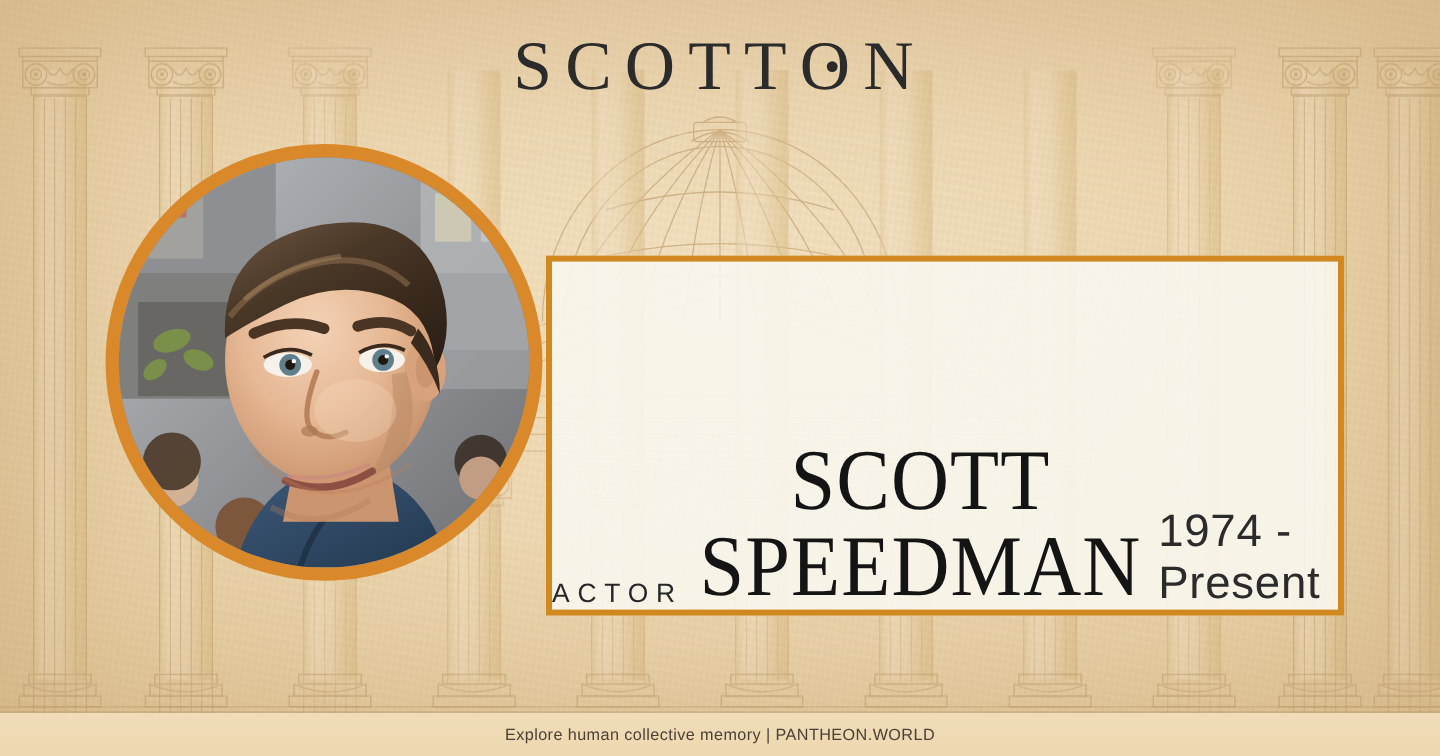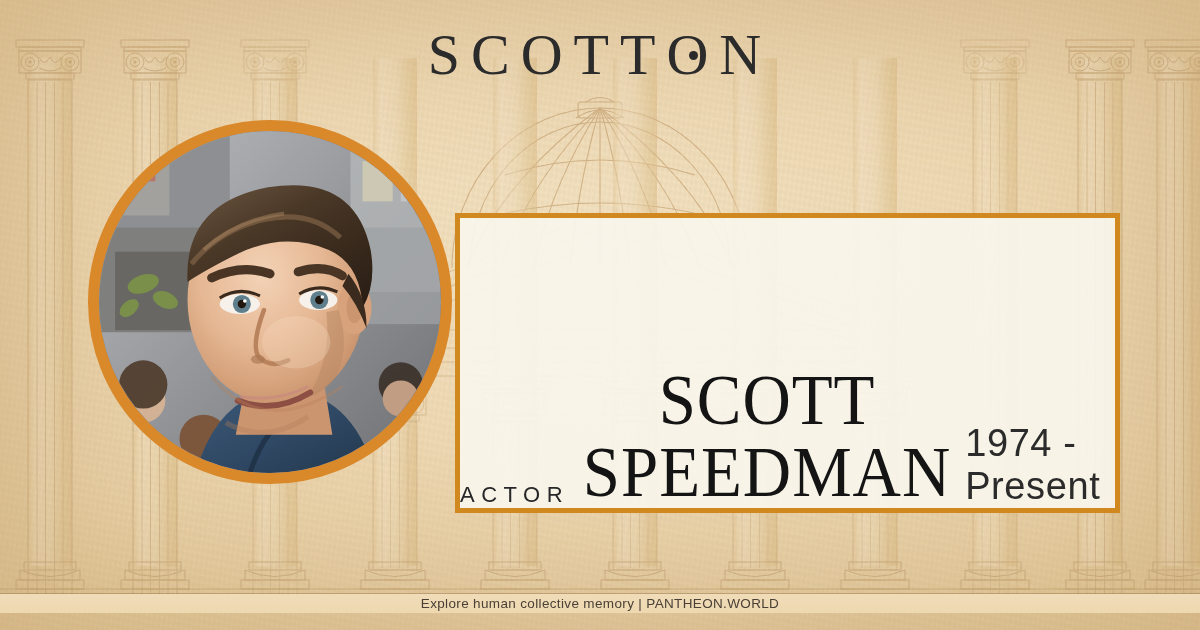--- a/index.html
+++ b/index.html
@@ -75,21 +75,21 @@
   .card .years{
     margin-top:14px;
     font-size:38px;color:#2b2b2b;letter-spacing:.6px;
     font-family:"Liberation Sans", sans-serif;
   }
   
   .footline{
     position:absolute;left:0;top:593px;width:1200px;height:1px;background:rgba(150,118,74,.48);
   }
   .footer{
-    position:absolute;left:0;top:594px;width:1200px;height:19px;
+    position:absolute;left:0;top:594px;width:1200px;height:36px;
     background:linear-gradient(#f0dcb8,#edd8b0);
     display:flex;align-items:center;justify-content:center;
   }
   .footer .ftxt{
     font-size:13.5px;color:#4a4036;letter-spacing:.35px;
     font-family:"Liberation Sans", sans-serif;
   }
 </style>
 </head>
 <body>

